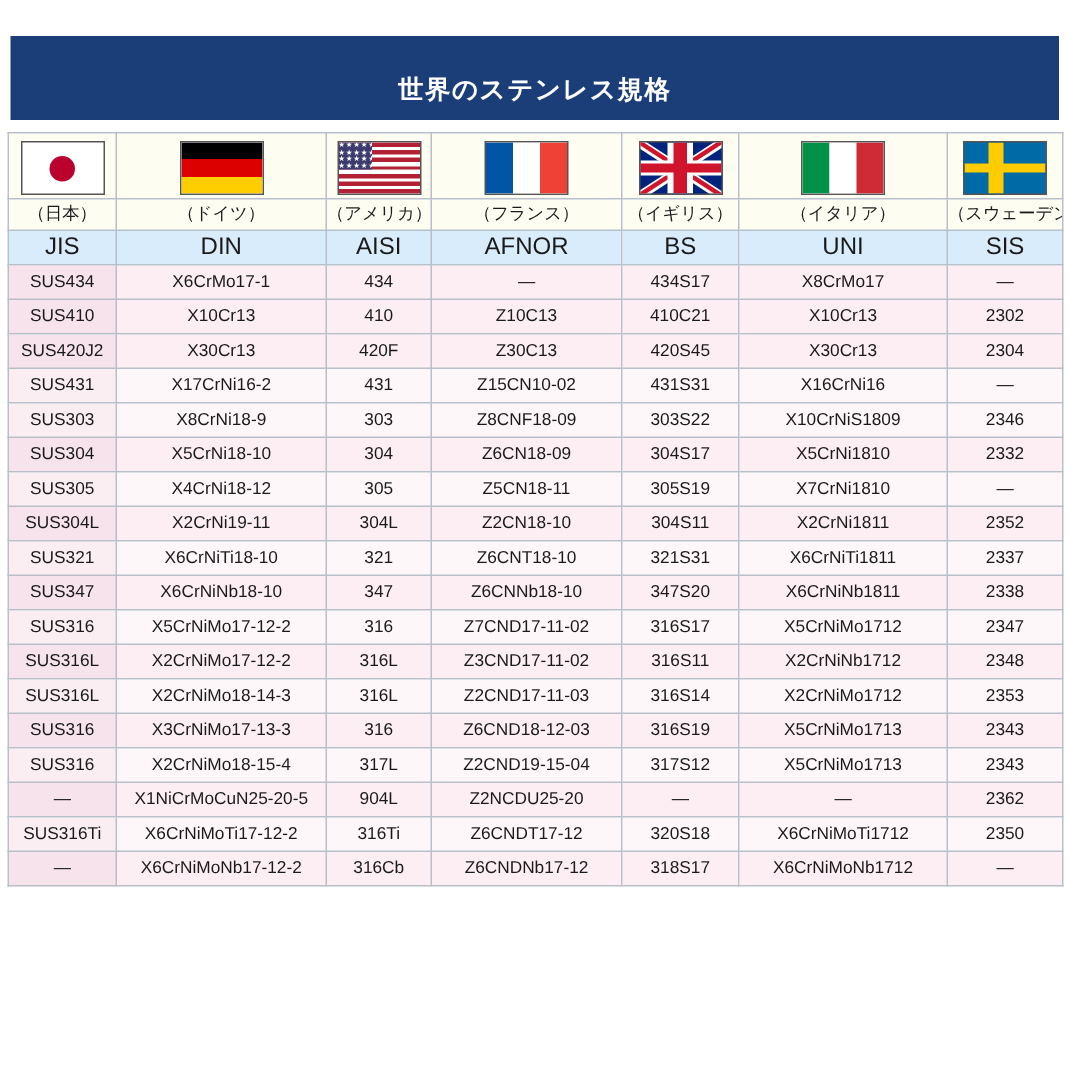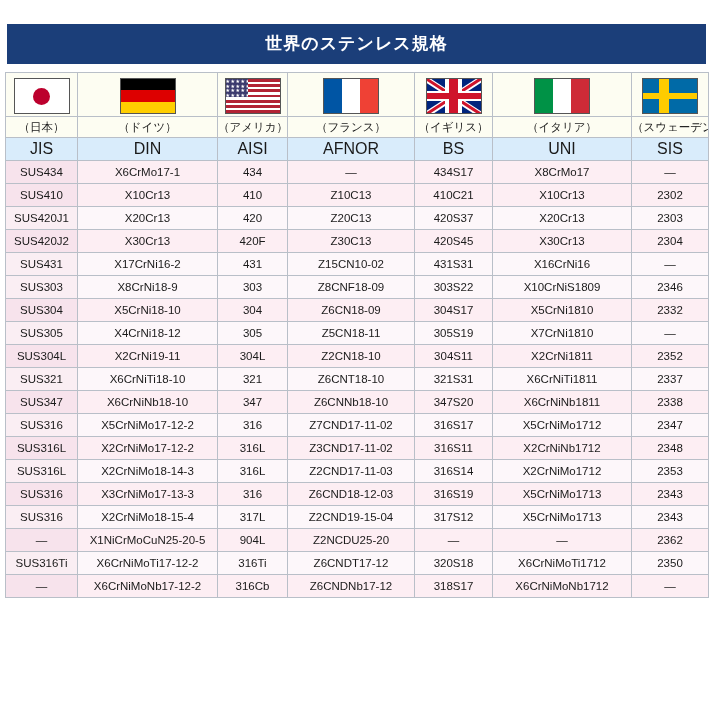--- a/index.html
+++ b/index.html
@@ -20,21 +20,21 @@
     box-sizing: border-box;
     padding: 24px 5px 5px 5px;
   }
   .title-bar {
     background: #1b3e79;
     color: #ffffff;
     text-align: center;
     font-size: 17px;
     font-weight: bold;
     letter-spacing: 1px;
-    padding: 8px 0 9px 0;
+    padding: 24px 0 9px 0;
     margin: 0 2px 8px 2px;
   }
   table.spec {
     border-collapse: collapse;
     width: 703px;
     margin: 0 auto;
     table-layout: fixed;
   }
   table.spec td, table.spec th {
     border: 1px solid #b9bfc8;
@@ -236,29 +236,20 @@
         </tr>
         <tr class="data-row">
           <td class="col0">SUS410</td>
           <td>X10Cr13</td>
           <td>410</td>
           <td>Z10C13</td>
           <td>410C21</td>
           <td>X10Cr13</td>
           <td>2302</td>
         </tr>
-        <tr class="data-row alt">
-          <td class="col0">SUS420J1</td>
-          <td>X20Cr13</td>
-          <td>420</td>
-          <td>Z20C13</td>
-          <td>420S37</td>
-          <td>X20Cr13</td>
-          <td>2303</td>
-        </tr>
         <tr class="data-row">
           <td class="col0">SUS420J2</td>
           <td>X30Cr13</td>
           <td>420F</td>
           <td>Z30C13</td>
           <td>420S45</td>
           <td>X30Cr13</td>
           <td>2304</td>
         </tr>
         <tr class="data-row alt">

